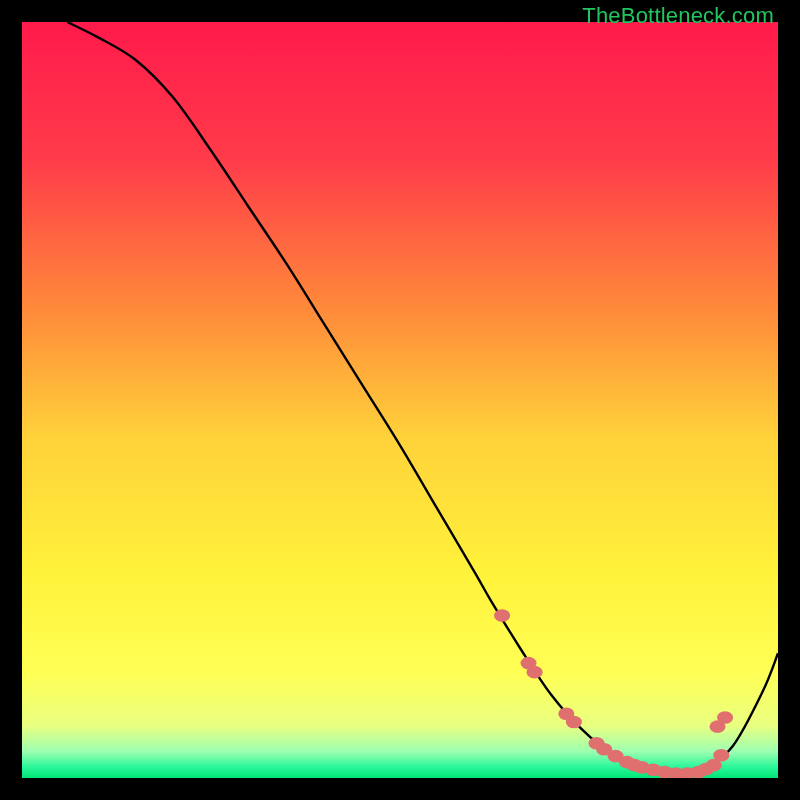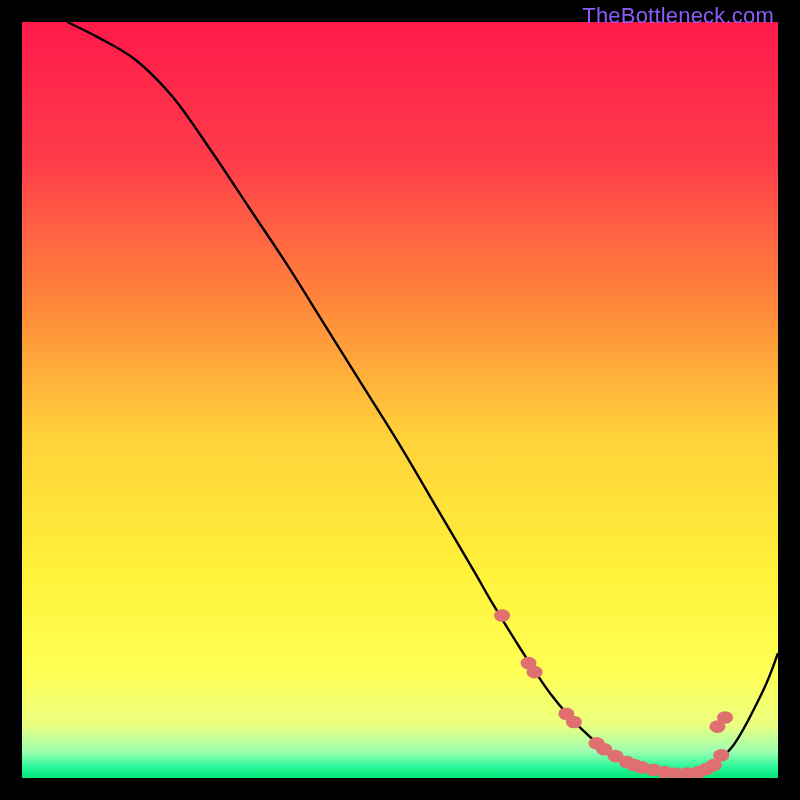--- a/index.html
+++ b/index.html
@@ -23,21 +23,21 @@
     position: absolute;
     left: 0;
     top: 0;
     width: 756px;
     height: 756px;
   }
   .watermark {
     position: absolute;
     top: 3px;
     right: 26px;
-    color: #8b5cf6;
+    color: #22c55e;
     font-size: 22px;
     font-weight: 500;
     letter-spacing: 0.2px;
     user-select: none;
   }
 </style>
 </head>
 <body>
 
 <div class="frame">

